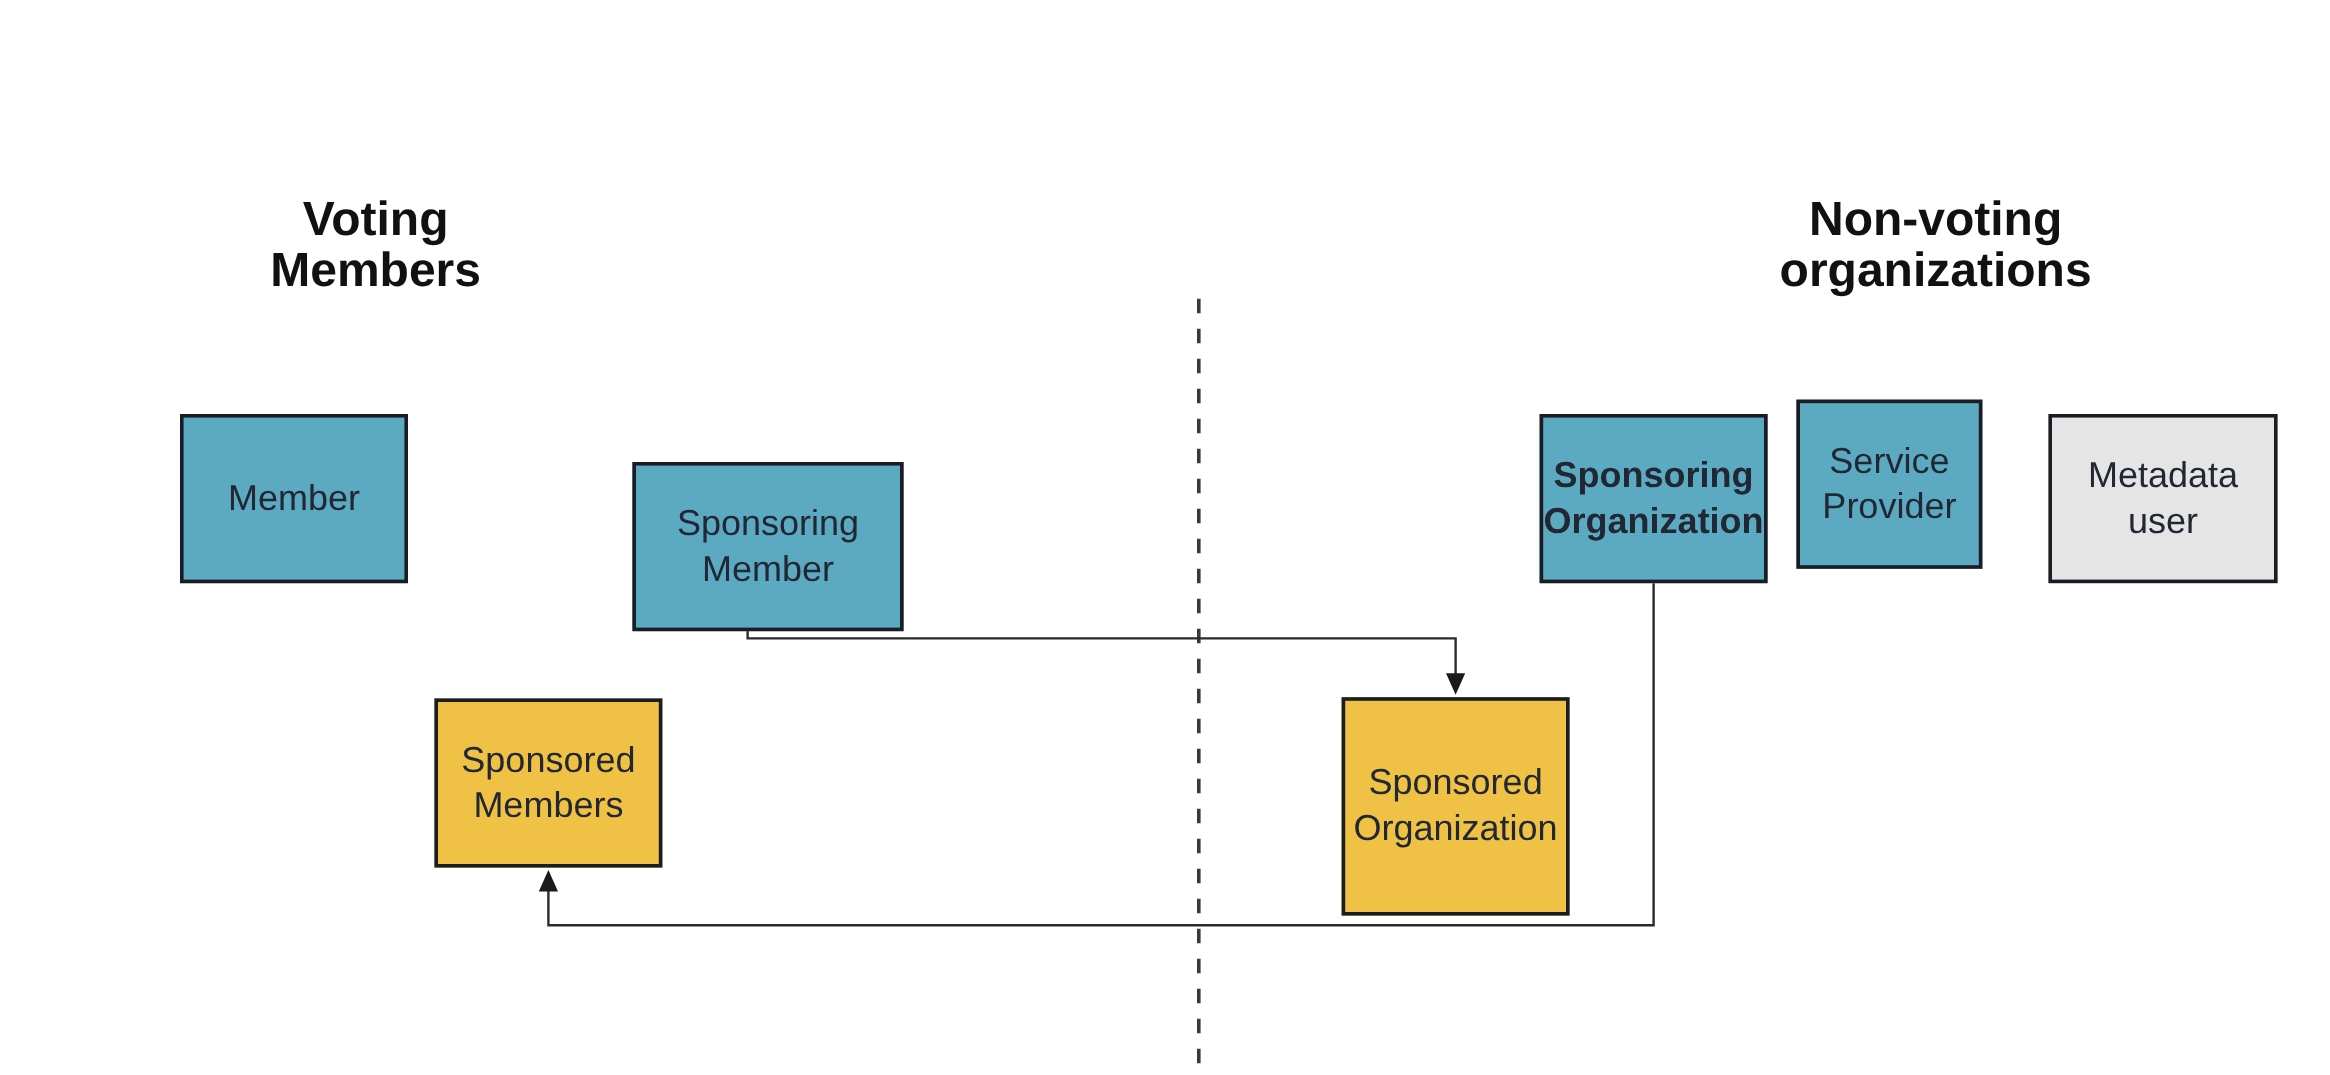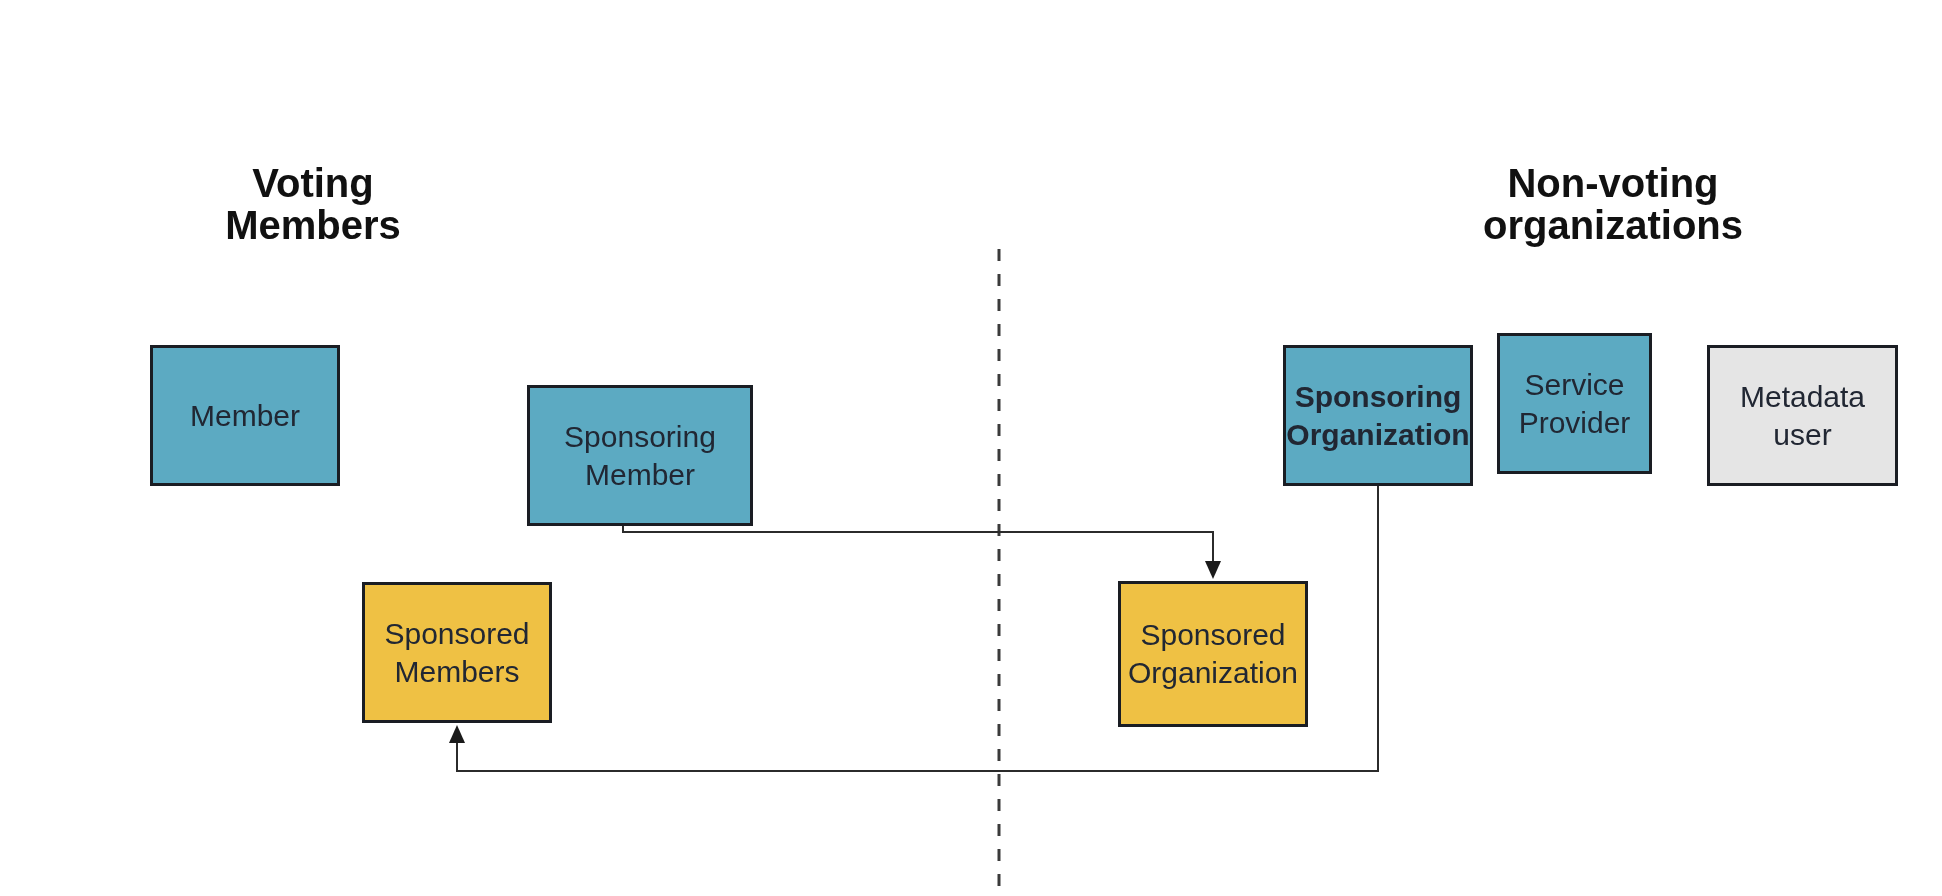--- a/index.html
+++ b/index.html
@@ -42,21 +42,21 @@
   .node-blue   { background: #5CAAC2; }
   .node-yellow { background: #EFC144; }
   .node-red    { background: #e5e5e5; }
 
   #node-member                  { left: 150px;  top: 345px; width: 190px; height: 141px; }
   #node-sponsoring-member       { left: 527px;  top: 345px; width: 226px; height: 141px; margin-top: 40px; }
   #node-sponsoring-organization { left: 1283px; top: 345px; width: 190px; height: 141px; font-weight: bold; }
   #node-service-provider        { left: 1497px; top: 333px; width: 155px; height: 141px; }
   #node-metadata-user           { left: 1707px; top: 345px; width: 191px; height: 141px; }
   #node-sponsored-member        { left: 362px;  top: 582px; width: 190px; height: 141px; }
-  #node-sponsored-organization  { left: 1118px; top: 581px; width: 190px; height: 146px; justify-content: flex-end; }
+  #node-sponsored-organization  { left: 1118px; top: 581px; width: 190px; height: 182px; justify-content: flex-end; }
 
   .overlay-svg {
     position: absolute;
     left: 0;
     top: 0;
     width: 1942px;
     height: 896px;
     pointer-events: none;
   }
   .connector-line {

